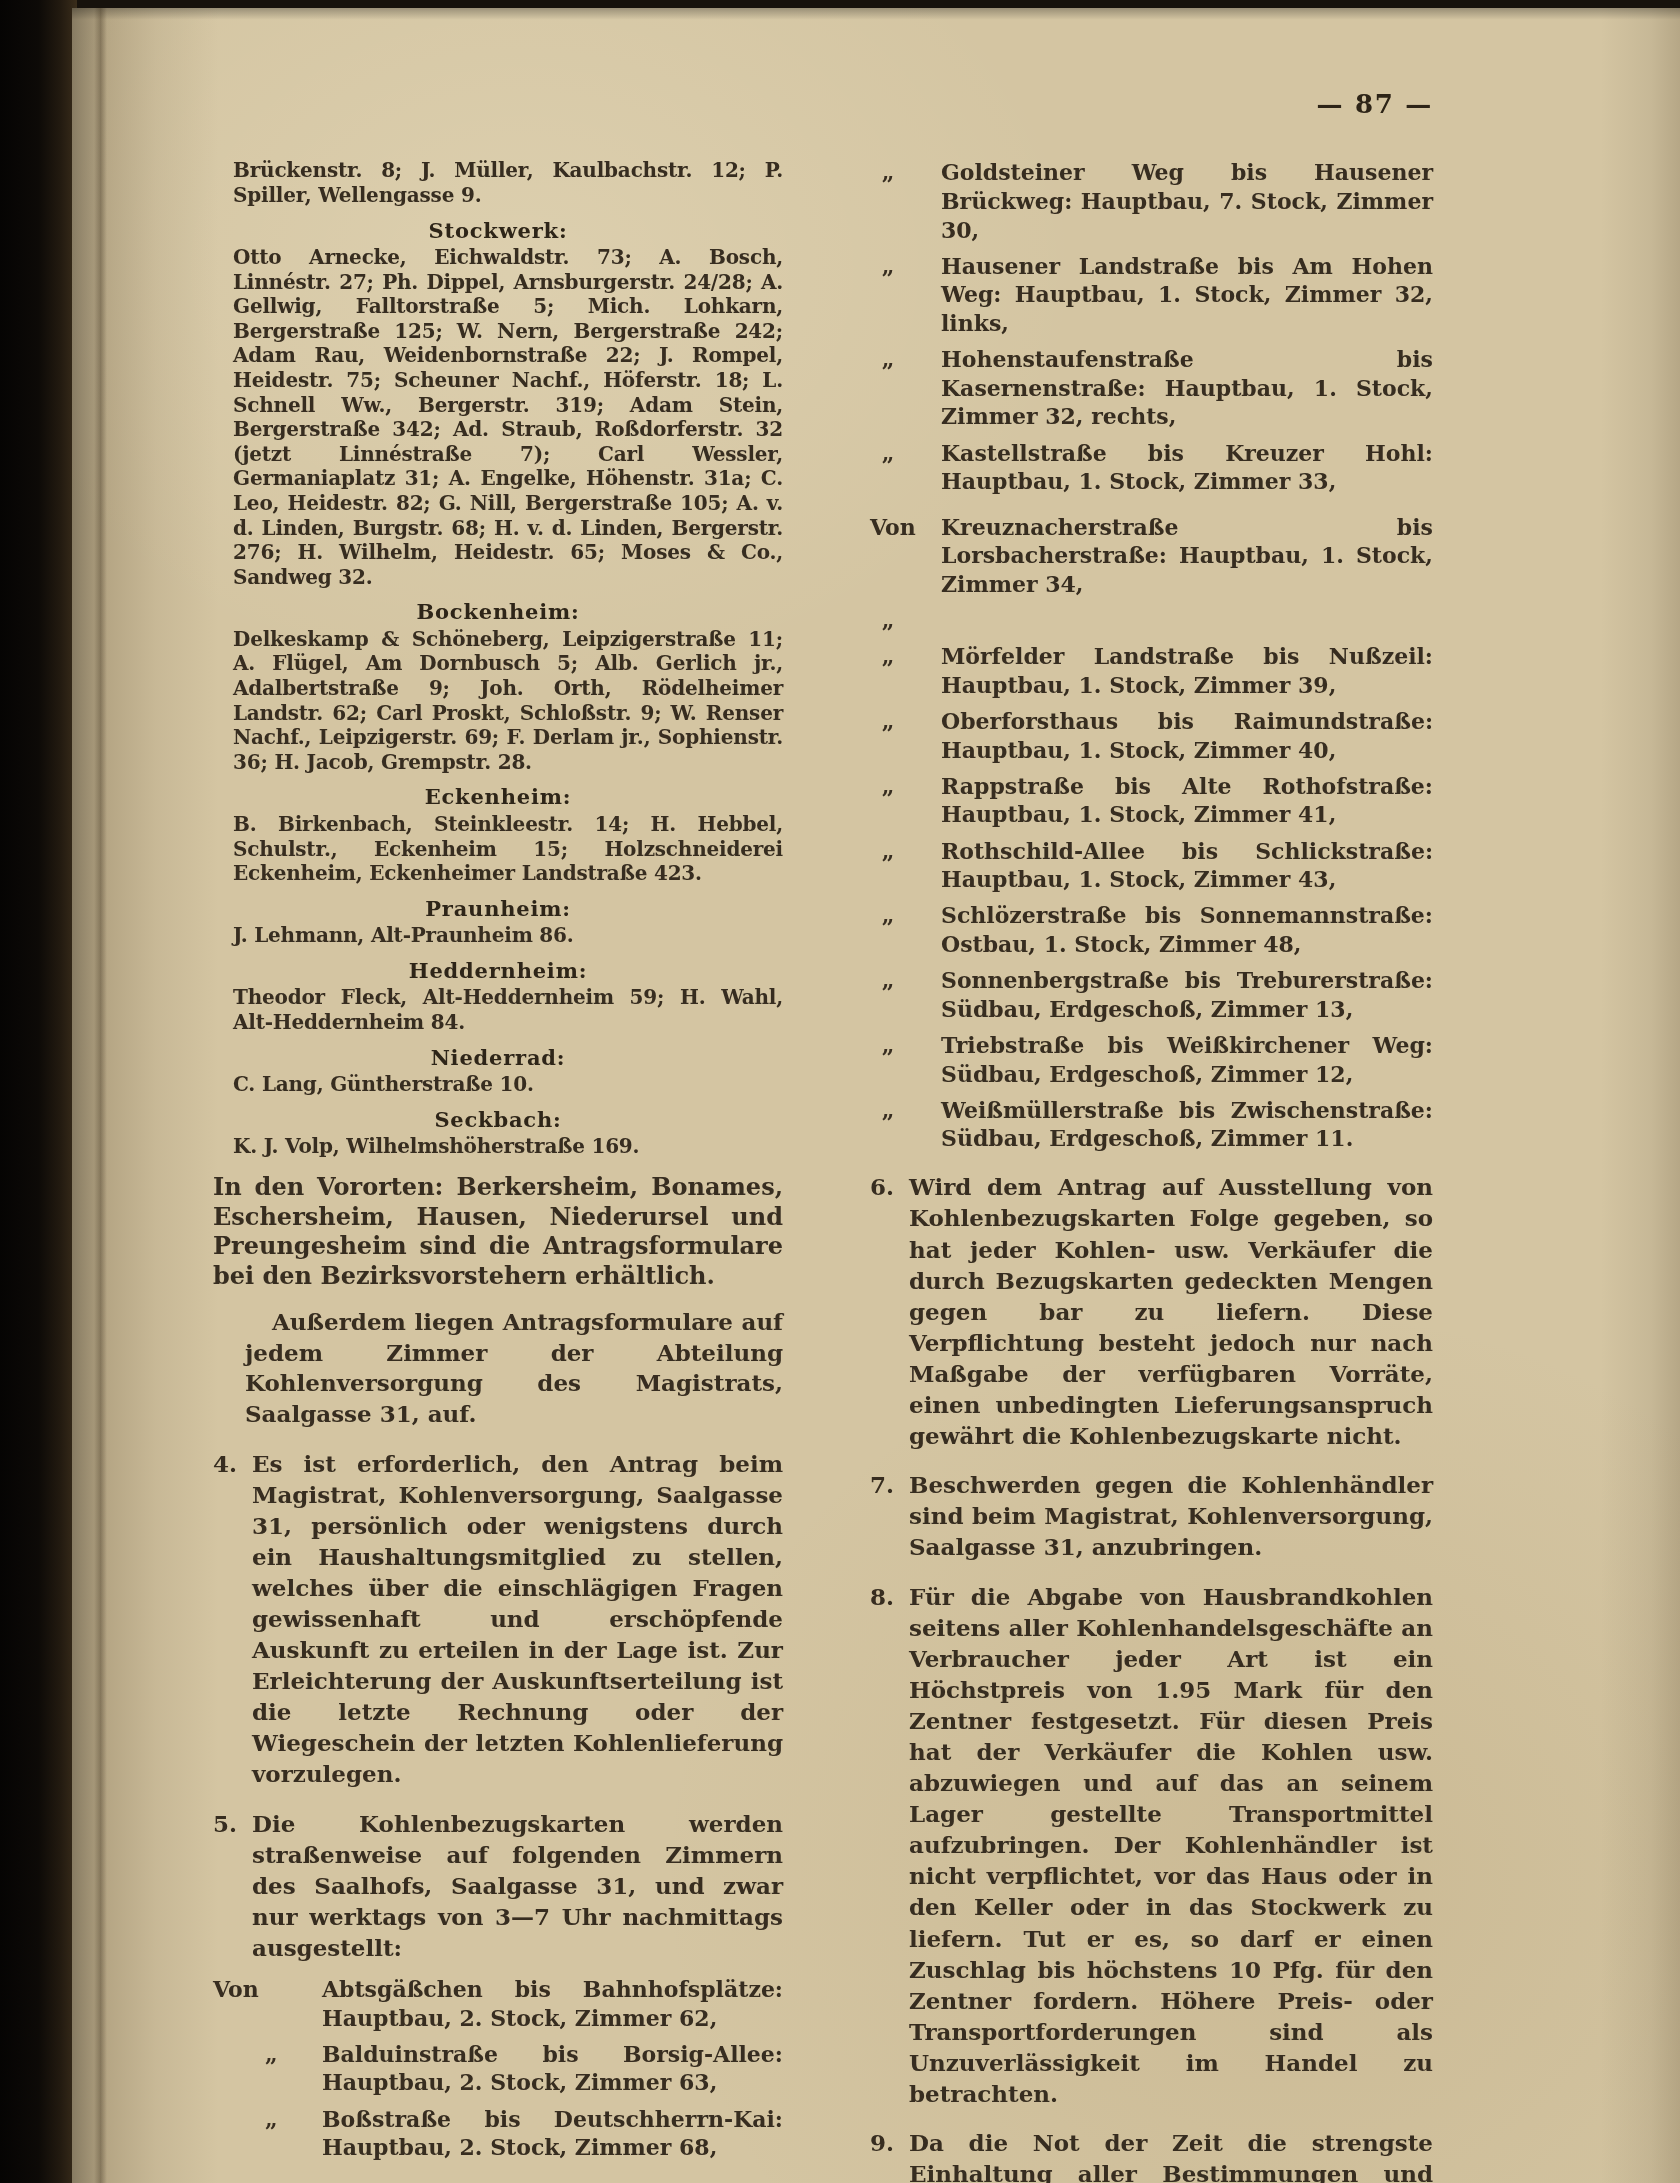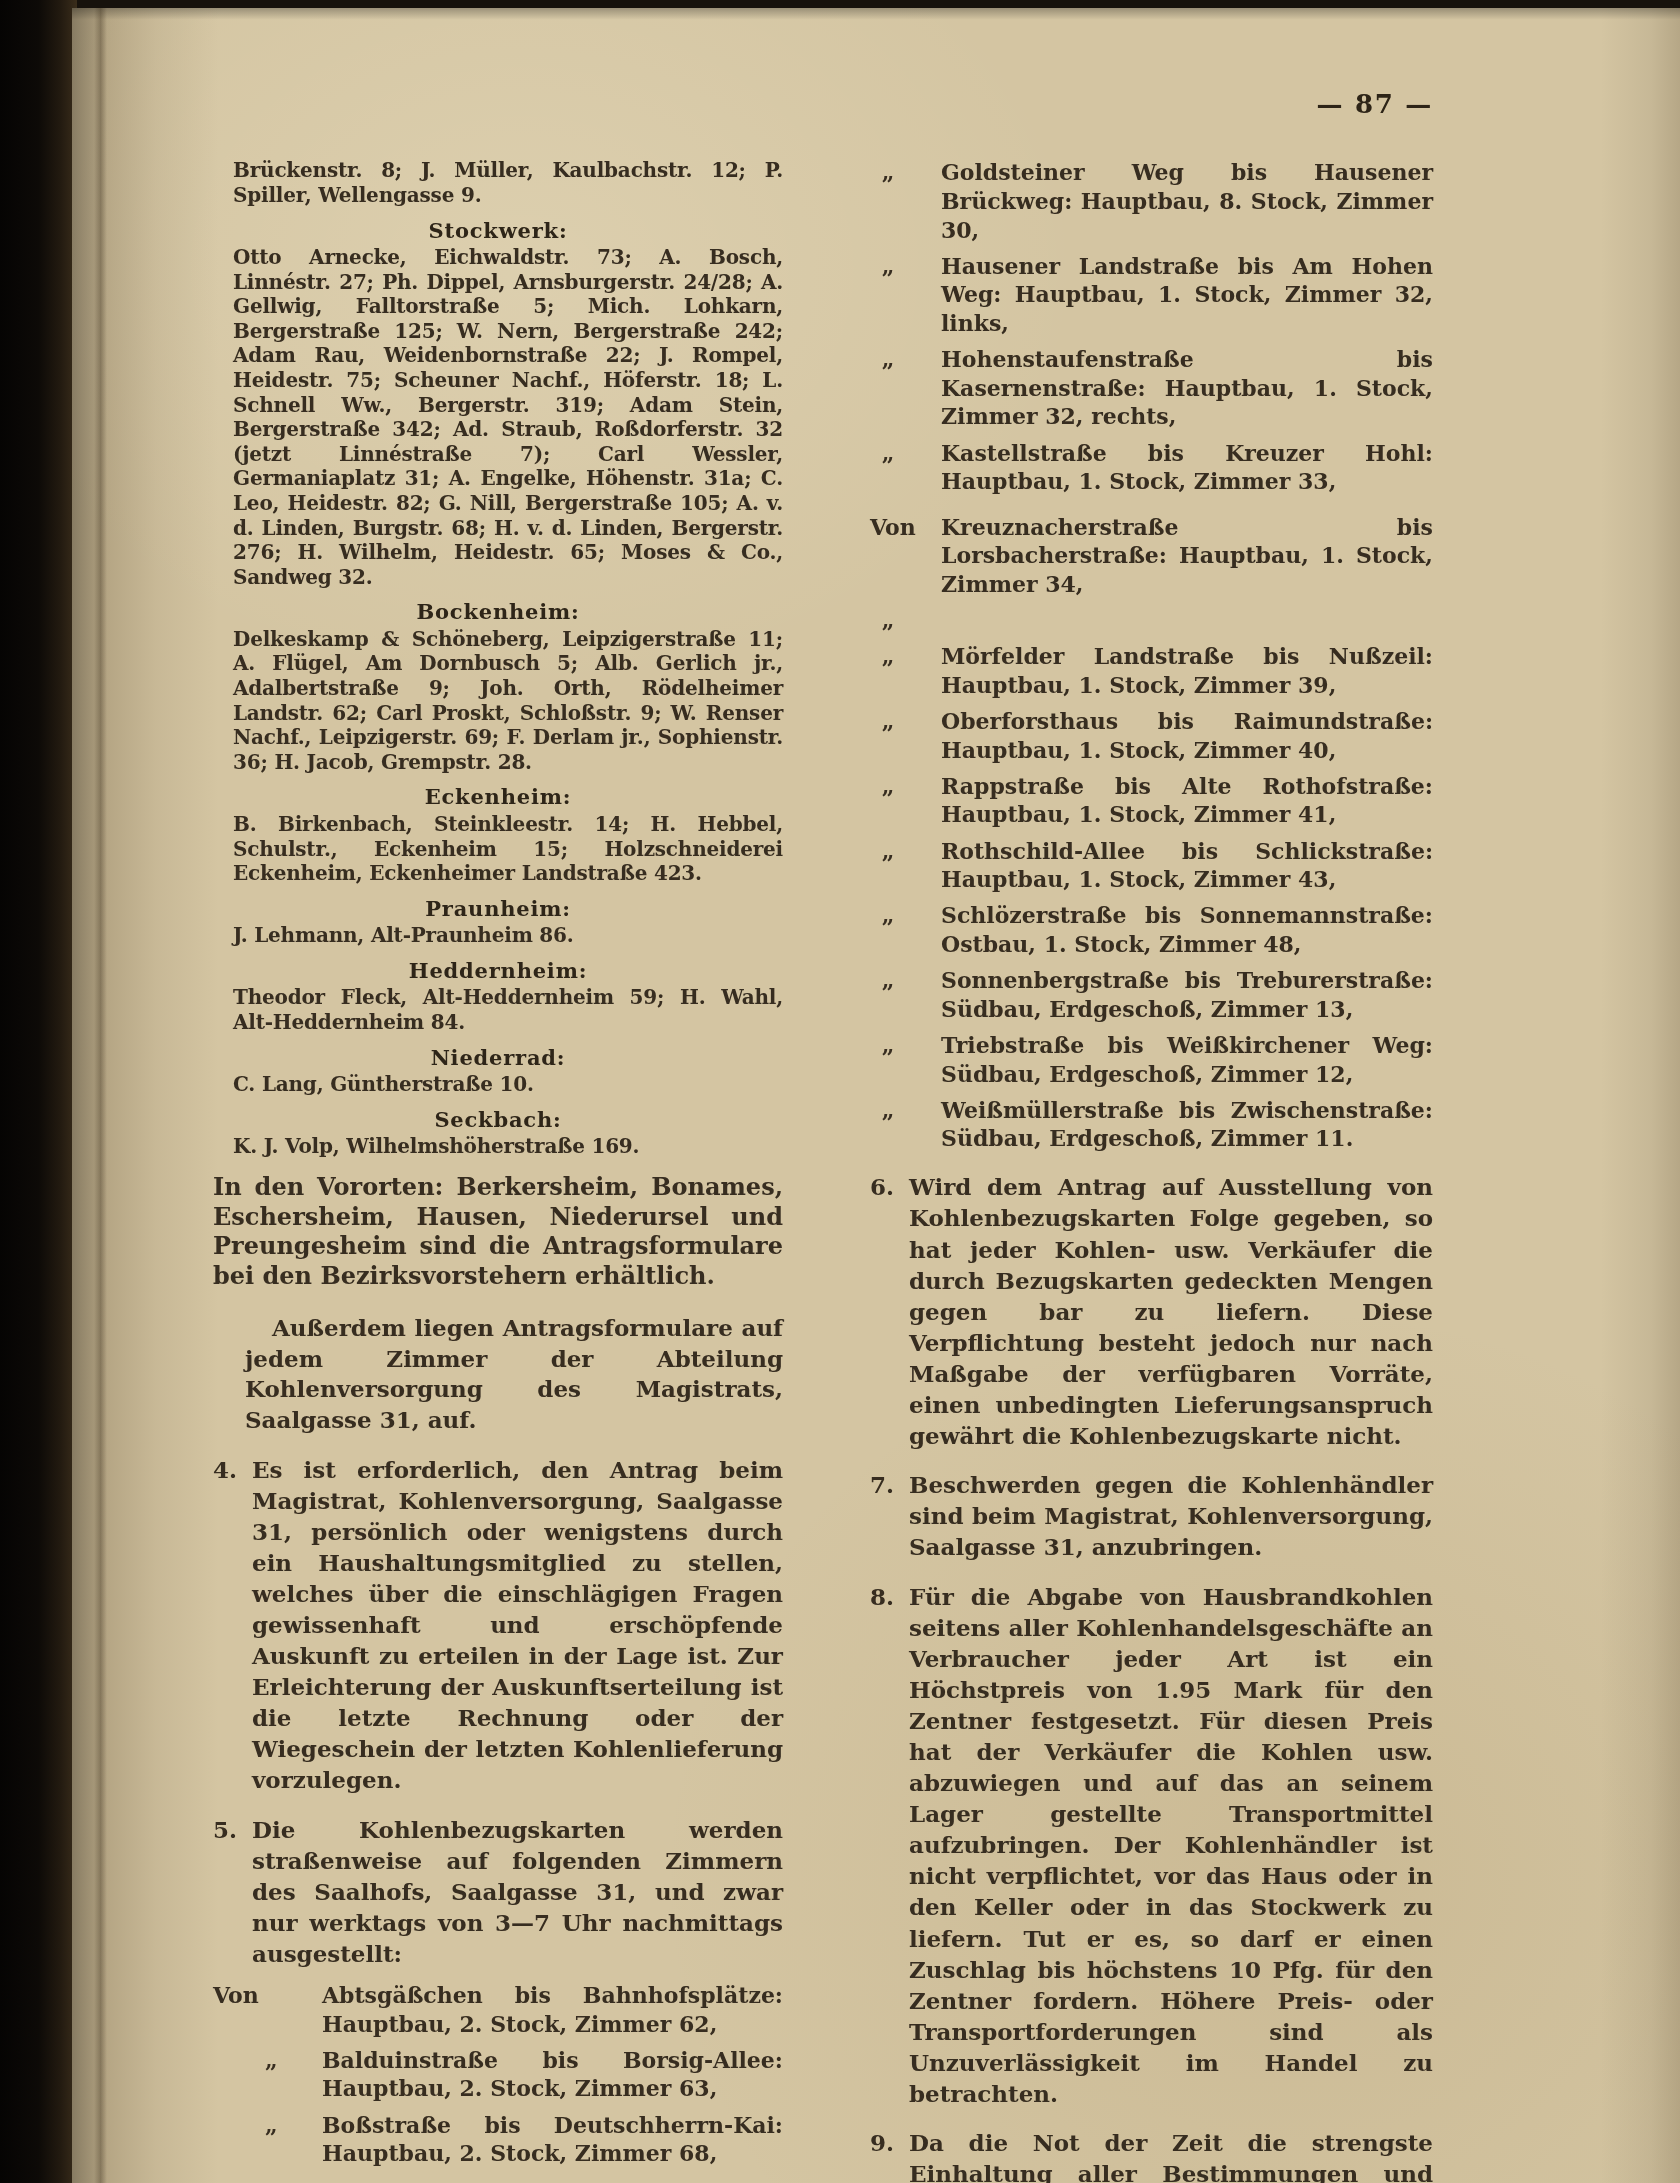--- a/index.html
+++ b/index.html
@@ -33,21 +33,21 @@
   }
   .content { position:absolute; left:141px; top:81px; width:1220px; }
   .pagenum { text-align:right; font-size:26px; letter-spacing:1.7px; color:#2d2417; }
   .cols { display:flex; gap:87px; margin-top:39px; }
   .col-l { width:570px; }
   .col-r { width:563px; }
   p { text-align:justify; }
   .addr { font-size:20px; line-height:1.23; letter-spacing:-0.2px;margin-left:20px; }
   .dh { text-align:center; font-size:21px; margin:10px 0 2.5px; letter-spacing:0.8px; color:#2e2518; }
   .small-note { font-size:24px; line-height:1.23; margin-top:13.4px; text-align:justify; }
-  .indent-note { font-size:23px; line-height:1.33; margin:23px 0 0 32px; text-indent:27px; text-align:justify; }
+  .indent-note { font-size:23px; line-height:1.33; margin:17px 0 0 32px; text-indent:27px; text-align:justify; }
   .nitem { display:flex; font-size:23px; line-height:1.35; margin-top:18.5px; }
   .nitem .num { flex:0 0 39px; }
   .nitem .txt { flex:1; text-align:justify; }
   .sentry { display:flex; font-size:22px; line-height:1.3; margin-top:7.6px; }
   .col-l .sentry .mk { flex:0 0 109px; }
   .col-l .sentry .mk.q { padding-left:52px; }
   .col-r .sentry .mk { flex:0 0 71px; }
   .col-r .sentry .mk.q { padding-left:11.8px; }
   .sentry.gap { margin-top:17px; }
   .sentry .txt { flex:1; text-align:justify; }
@@ -131,21 +131,21 @@
           </div>
 
         </div>
       </div>
 
       <div class="col-r">
 
         <div class="street-list">
           <div class="sentry" style="margin-top:0;">
             <span class="mk q">„</span>
-            <span class="txt">Goldsteiner Weg bis Hausener Brückweg: Hauptbau, 8. Stock, Zimmer 30,</span>
+            <span class="txt">Goldsteiner Weg bis Hausener Brückweg: Hauptbau, 7. Stock, Zimmer 30,</span>
           </div>
           <div class="sentry">
             <span class="mk q">„</span>
             <span class="txt">Hausener Landstraße bis Am Hohen Weg: Hauptbau, 1. Stock, Zimmer 32, links,</span>
           </div>
           <div class="sentry">
             <span class="mk q">„</span>
             <span class="txt">Hohenstaufenstraße bis Kasernenstraße: Hauptbau, 1. Stock, Zimmer 32, rechts,</span>
           </div>
           <div class="sentry">

